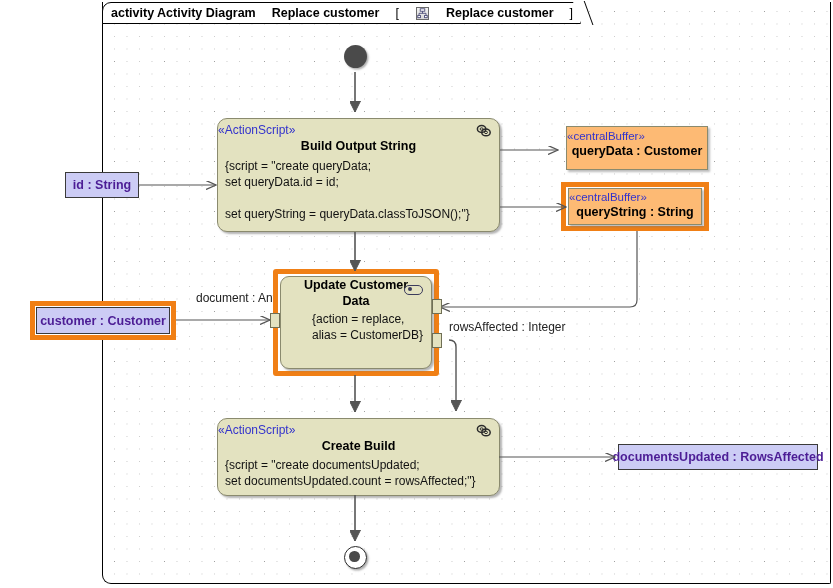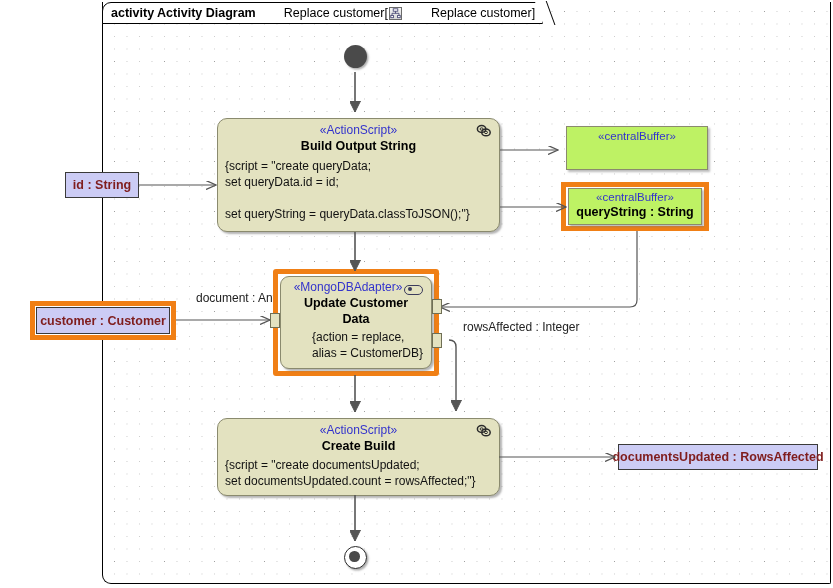--- a/index.html
+++ b/index.html
@@ -33,31 +33,31 @@
   }
   
   .frame-top{
     position:absolute;height:0;border-top:1.6px solid #000;top:2px;
   }
 
   
   #header-tab{
     position:absolute;left:102px;top:2px;height:22px;
     padding:0 7px 0 8px;
-    display:flex;align-items:center;gap:0;
+    display:flex;align-items:center;gap:16px;
     background:#ffffff;
     border:1.6px solid #000;
     border-top-left-radius:9px;
     box-sizing:border-box;
     white-space:nowrap;
     font-size:12.5px;color:#000;
     z-index:6;
   }
   #header-tab .kw{font-weight:bold;}
-  #header-tab .nm{font-weight:normal;margin-left:28px;}
+  #header-tab .nm{font-weight:bold;}
   #header-tab .brk{font-weight:normal;}
   #header-tab .tabskew{
     position:absolute;right:-9px;top:-1.6px;width:12px;height:23.6px;
     background:#ffffff;
     border-right:1.6px solid #000;
     transform:skewX(20deg);
     box-sizing:border-box;
   }
   .hdr-icon{
     width:13px;height:13px;display:inline-block;position:relative;
@@ -71,48 +71,48 @@
   .node{position:absolute;box-sizing:border-box;}
 
   .action{
     background:#e3e2c0;
     border:1.1px solid #8a8a6e;
     border-radius:10px;
     box-shadow:2px 2px 2px rgba(120,120,120,.55);
     box-sizing:border-box;
   }
   .stereo{
-    color:#3333cc;text-align:center;font-size:12px;line-height:15px;
+    color:#3333cc;text-align:left;font-size:12px;line-height:15px;
     margin-top:4px;
   }
   .nodename{
     color:#000;font-weight:bold;text-align:center;font-size:12.5px;
     line-height:16px;
   }
   .body-text{
     color:#111;font-size:12px;line-height:16px;padding:0 0 0 7px;
     white-space:pre-wrap;
   }
 
   .buffer{
-    background:#bef264;
+    background:#fdba74;
     border:1.1px solid #8a8a6e;
     box-shadow:2px 2px 2px rgba(120,120,120,.5);
     box-sizing:border-box;
     text-align:center;
   }
   .buffer .stereo{margin-top:2px;font-size:11.5px;line-height:14px;}
   .buffer .bname{font-weight:bold;font-size:12.5px;color:#000;line-height:16px;}
 
   .param{
     background:#ccccf5;
     border:1.2px solid #3a3a3a;
     box-sizing:border-box;
     display:flex;align-items:center;justify-content:center;
-    font-weight:bold;font-size:12.5px;color:#7f1d1d;
+    font-weight:bold;font-size:12.5px;color:#4c1d95;
     white-space:nowrap;
   }
 
   
   .sel{
     position:absolute;
     border:5px solid #f07f15;
     box-sizing:border-box;
     z-index:1;
     background:#ffffff;
@@ -238,20 +238,21 @@
       <svg class="link-icon" viewBox="0 0 16 14">
         <ellipse cx="5.6" cy="5" rx="4.2" ry="3.4" fill="none" stroke="#2b2b2b" stroke-width="1.5"></ellipse>
         <ellipse cx="10" cy="8.4" rx="4.2" ry="3.4" fill="none" stroke="#2b2b2b" stroke-width="1.5"></ellipse>
         <ellipse cx="5.6" cy="5" rx="1.5" ry="1.2" fill="none" stroke="#2b2b2b" stroke-width="1"></ellipse>
         <ellipse cx="10" cy="8.4" rx="1.5" ry="1.2" fill="none" stroke="#2b2b2b" stroke-width="1"></ellipse>
       </svg>
     </div>
 
     <div class="node buffer" style="left:566px;top:126px;width:142px;height:44px;">
       <div class="stereo">«centralBuffer»</div>
+      <div class="bname">queryData : Customer</div>
     </div>
 
     <div class="sel" style="left:561px;top:182px;width:148px;height:49px;"></div>
     <div class="node buffer" style="left:568px;top:188px;width:134px;height:37px;z-index:3;">
       <div class="stereo" style="margin-top:1px;">«centralBuffer»</div>
       <div class="bname">queryString : String</div>
     </div>
 
     <div class="node param" style="left:65px;top:172px;width:74px;height:26px;">
       <span>id : String</span>
@@ -264,21 +265,20 @@
 
     <div class="sel round" style="left:273px;top:269px;width:166px;height:107px;"></div>
 
     <div class="pin" style="left:270px;top:313px;width:10px;height:15px;"></div>
 
     <div class="pin" style="left:432px;top:299px;width:10px;height:15px;"></div>
 
     <div class="pin" style="left:432px;top:333px;width:10px;height:15px;"></div>
 
     <div class="node action" style="left:280px;top:276px;width:152px;height:93px;z-index:3;border-radius:9px;">
-      <div class="stereo" style="margin-top:3px;padding-right:16px;">«MongoDBAdapter»</div>
       <div class="nodename" style="white-space:pre-line;">Update Customer
 Data</div>
       <div class="body-text" style="margin-top:2px;margin-left:24px;">{action = replace,
 alias = CustomerDB}</div>
       <span class="pill-icon" style="right:8px;top:8px;"></span>
     </div>
 
     <div class="node action" style="left:217px;top:418px;width:283px;height:78px;">
       <div class="stereo">«ActionScript»</div>
       <div class="nodename">Create Build</div>
@@ -294,16 +294,16 @@
 
     <div class="node param" style="left:618px;top:444px;width:200px;height:26px;">
       <span>documentsUpdated : RowsAffected</span>
     </div>
 
     <div class="final-outer" style="left:344px;top:546px;">
       <span class="final-inner"></span>
     </div>
 
     <div class="edge-label" style="left:196px;top:291px;">document : Any</div>
-    <div class="edge-label" style="left:463px;top:320px;">rowsAffected : Integer</div>
+    <div class="edge-label" style="left:449px;top:320px;">rowsAffected : Integer</div>
 
   </div>
 </div>
 
 </body></html>

